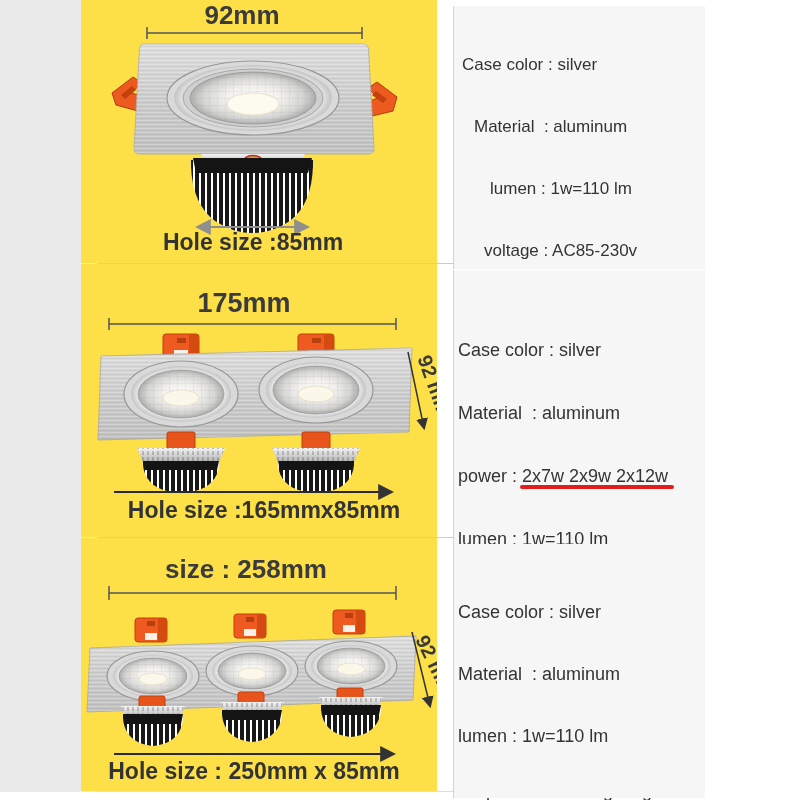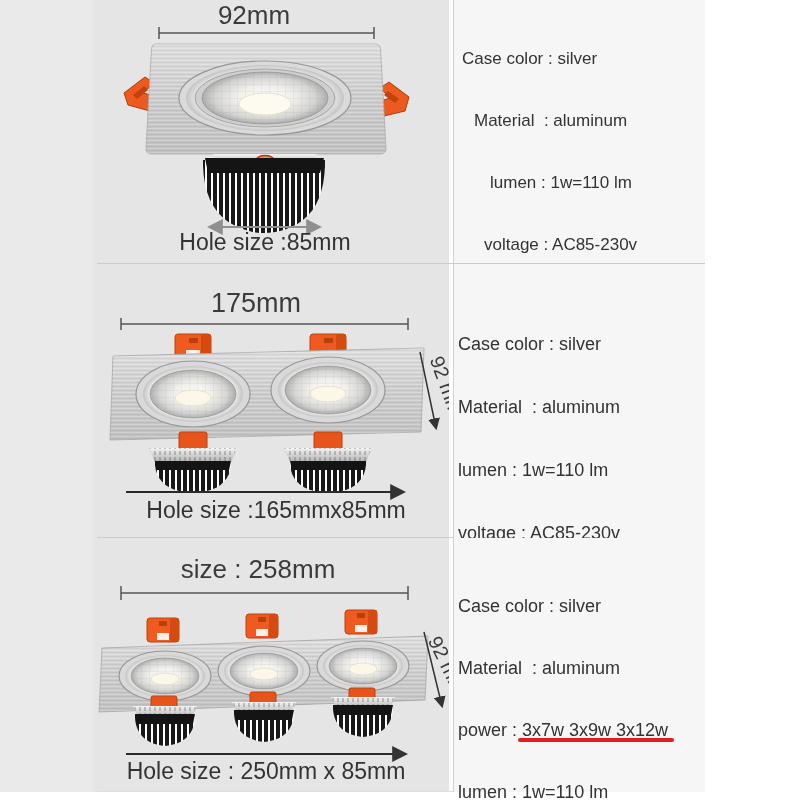--- a/index.html
+++ b/index.html
@@ -1,24 +1,24 @@
 <!DOCTYPE html>
 <html><head>
 <meta charset="utf-8">
 <style>
   html,body{margin:0;padding:0;background:#fff;}
   .page{position:relative;width:800px;height:800px;background:#ffffff;overflow:hidden;
         font-family:"Liberation Sans",sans-serif;}
   .left-strip{position:absolute;left:0;top:0;width:97px;height:792px;background:#eaeaea;}
   .hdiv{position:absolute;left:97px;width:608px;height:1px;background:#cccccc;}
   .hdiv.bottom{background:#dedede;}
-  .photo{position:absolute;left:93px;width:356px;background:#e5e5e5;}
+  .photo{position:absolute;left:81px;width:356px;background:#fde047;font-weight:bold;}
   .photo svg{display:block;}
   .spec{position:absolute;left:453px;width:251px;background:#f6f6f6;border-left:1px solid #d2d2d2;
-        color:#333;white-space:pre;box-sizing:content-box;}
+        color:#333;white-space:pre;box-sizing:content-box;margin-top:6px;}
   .spec .spec-line{position:relative;}
   .spec--1{top:0;height:255px;padding-top:8px;font-size:17px;}
   .spec--1 .spec-line{line-height:22px;}
   .spec--2{top:264px;height:246px;padding-top:28px;font-size:18px;}
   .spec--2 .spec-line{line-height:21px;}
   .spec--3{top:538px;height:238px;padding-top:16px;font-size:18px;}
   .spec--3 .spec-line{line-height:20px;}
   .power-line::after{content:'';position:absolute;height:4px;background:#e11d1d;border-radius:2px;bottom:-2px;}
   .pw1::after{left:36px;width:142px;}
   .pw2::after{left:66px;width:154px;}
@@ -205,20 +205,21 @@
       <path d="M327 88 L343 164" stroke="#333" stroke-width="1.5" fill="none" marker-end="url(#mA)"></path>
 
       <path d="M33 228 H310" stroke="#2a2a2a" stroke-width="2" fill="none" marker-end="url(#mA)"></path>
       <text class="hole-text" x="183" y="254" text-anchor="middle">Hole size :165mmx85mm</text>
     </svg>
   </div>
 
   <div class="spec spec--2">
     <div class="spec-line" style="padding-left:4px">Case color : silver</div>
     <div class="spec-line" style="padding-left:4px">Material  : aluminum</div>
+    <div class="spec-line power-line pw2" style="padding-left:4px"><span>power : </span><span>2x7w 2x9w 2x12w</span></div>
     <div class="spec-line" style="padding-left:4px">lumen : 1w=110 lm</div>
     <div class="spec-line" style="padding-left:4px">voltage : AC85-230v</div>
     <div class="spec-line" style="padding-left:4px">light colors :</div>
     <div class="spec-line" style="padding-left:82px">3000K 4500K  6000</div>
     <div class="spec-line" style="padding-left:4px">Purpose : indoor lighting</div>
     
     
   </div>
 
   <div class="photo" style="top:538px;height:253px">
@@ -305,21 +306,20 @@
       <path d="M331 94 L349 168" stroke="#333" stroke-width="1.5" fill="none" marker-end="url(#mA)"></path>
 
       <path d="M33 216 H312" stroke="#2a2a2a" stroke-width="2" fill="none" marker-end="url(#mA)"></path>
       <text class="hole-text" x="173" y="241" text-anchor="middle">Hole size : 250mm x 85mm</text>
     </svg>
   </div>
 
   <div class="spec spec--3">
     <div class="spec-line" style="padding-left:4px">Case color : silver</div>
     <div class="spec-line" style="padding-left:4px">Material  : aluminum</div>
-    <div class="spec-line power-line pw3" style="padding-left:4px"><span>power : </span><span>3x7w 3x9w 3x12w</span></div>
     <div class="spec-line" style="padding-left:4px">lumen : 1w=110 lm</div>
     
     
     
     
     
     
   </div>
 
 </div>

